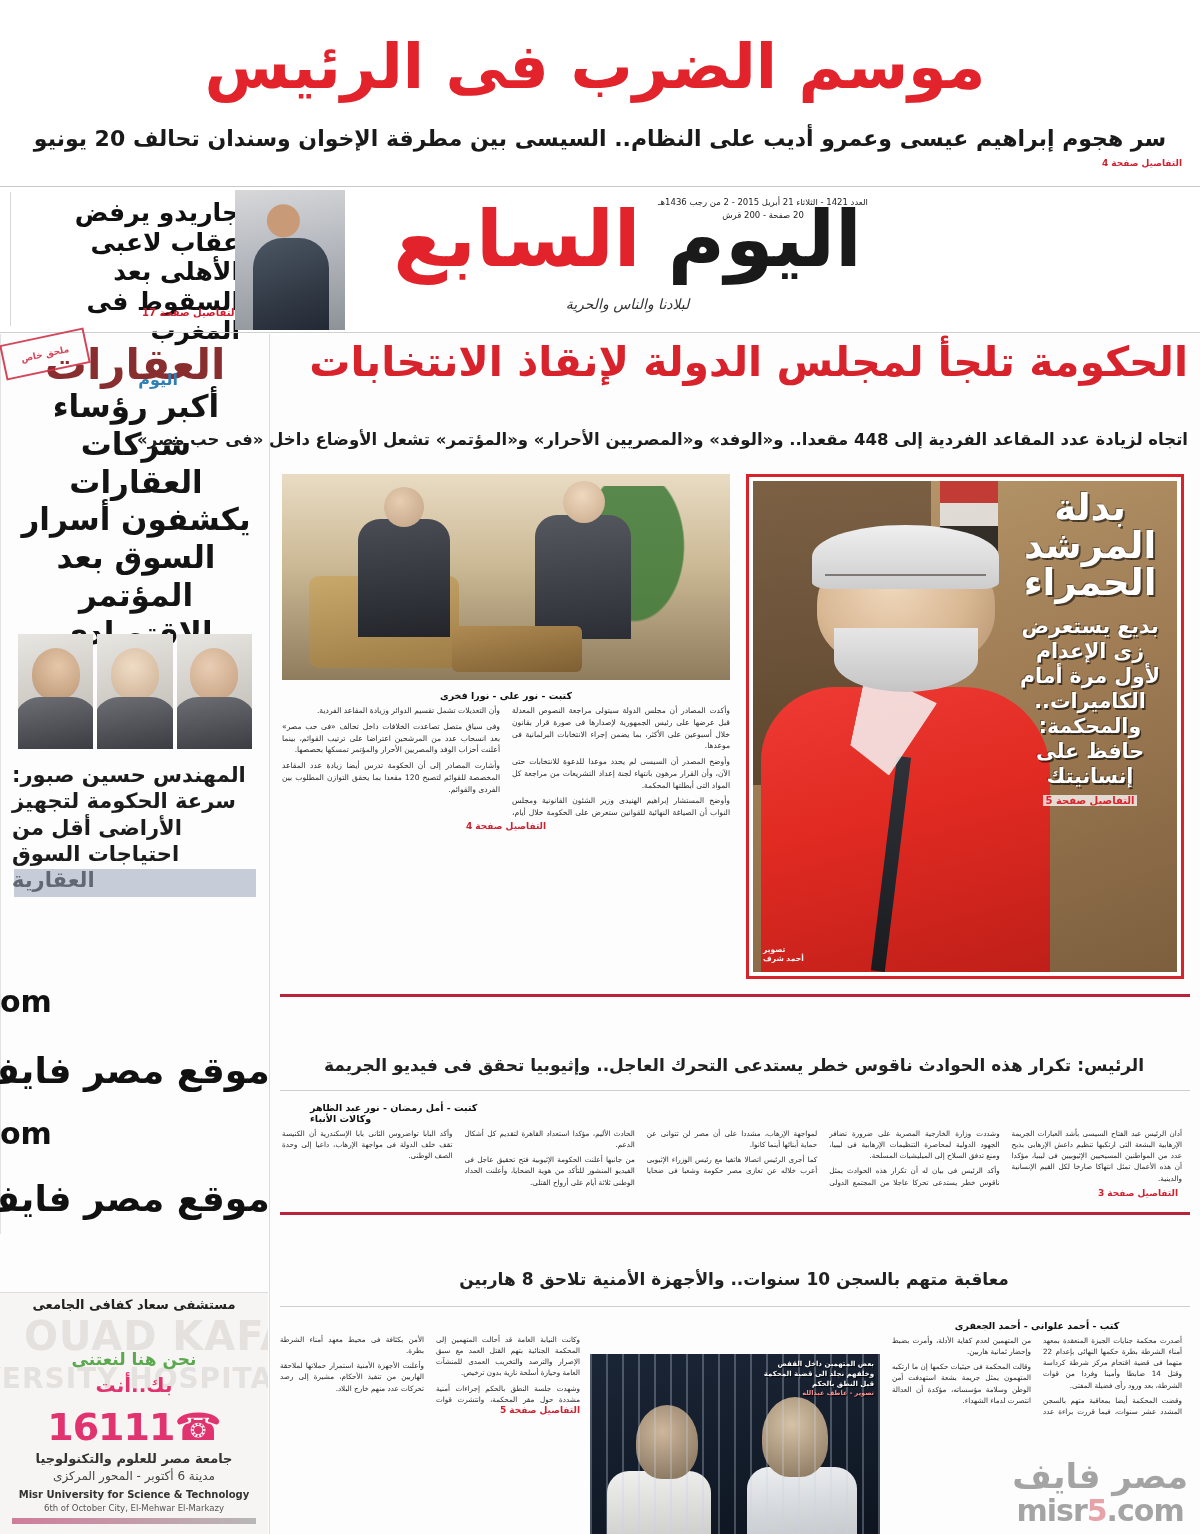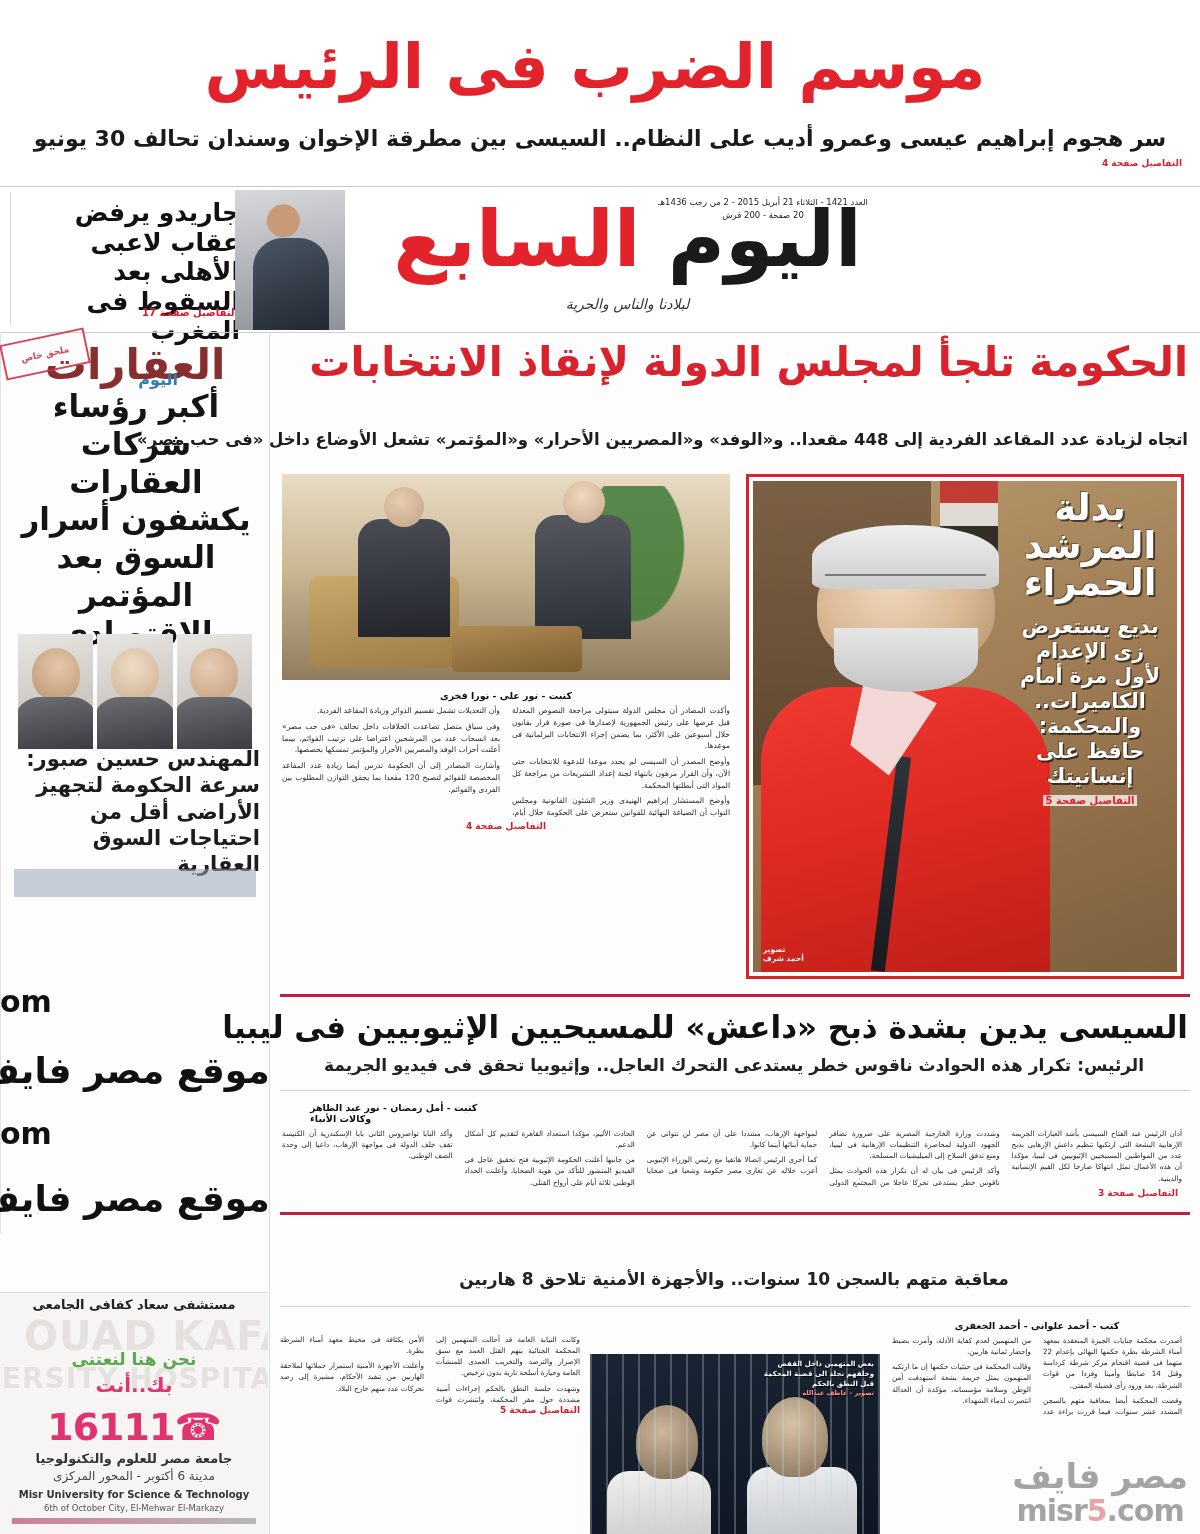--- a/index.html
+++ b/index.html
@@ -110,23 +110,23 @@
     background: radial-gradient(circle at 40% 35%, #e8cdb4, #c49e7d);
   }
   .portrait:after {
     content:""; position:absolute; left:50%; bottom:0; width:84px; height:52px;
     transform: translateX(-50%); border-radius: 26px 26px 0 0;
     background: linear-gradient(170deg,#6e6f74,#3a3c42);
   }
   .p2:before { background: radial-gradient(circle at 45% 35%, #efdcc6, #cbae90); }
   .p3:before { background: radial-gradient(circle at 55% 35%, #e5c7a9, #b99472); }
   .left-caption {
-    position: absolute; right: 10px; top: 412px; width: 248px;
+    position: absolute; right: 10px; top: 428px; width: 248px;
     font-size: 21px; font-weight: bold; color: #1c1c1c; line-height: 1.25;
-    text-align: right; direction: rtl;
+    text-align: left; direction: rtl;
   }
   .skyline {
     position: absolute; right: 14px; top: 535px; width: 242px; height: 28px;
     background:
       linear-gradient(to top,#9aa7bb 0 28px, rgba(0,0,0,0) 28px);
     -webkit-mask-image: linear-gradient(90deg,#000 0 100%);
     opacity: .55;
   }
 
   
@@ -314,21 +314,21 @@
   .vline { position: absolute; width: 1px; background: #dcdcdc; }
   .hline { position: absolute; height: 1px; background: #cfcfcf; }
 </style>
 </head>
 <body>
 
 <div class="page">
 
   <div class="top-banner">
     <div class="banner-title">موسم الضرب فى الرئيس</div>
-    <div class="banner-sub">سر هجوم إبراهيم عيسى وعمرو أديب على النظام.. السيسى بين مطرقة الإخوان وسندان تحالف 30 يونيو</div>
+    <div class="banner-sub">سر هجوم إبراهيم عيسى وعمرو أديب على النظام.. السيسى بين مطرقة الإخوان وسندان تحالف 20 يونيو</div>
     <div class="banner-ref">التفاصيل صفحة 4</div>
   </div>
 
   <div class="masthead"></div>
 
   <div class="side-sport">
     <div class="hl">جاريدو يرفض عقاب لاعبى الأهلى بعد السقوط فى المغرب</div>
     <div class="ref">التفاصيل صفحة 17</div>
   </div>
 
@@ -424,21 +424,20 @@
         <p>وأوضح المصدر أن السيسى لم يحدد موعدا للدعوة للانتخابات حتى الآن، وأن القرار مرهون بانتهاء لجنة إعداد التشريعات من مراجعة كل المواد التى أبطلتها المحكمة.</p>
         <p>وأوضح المستشار إبراهيم الهنيدى وزير الشئون القانونية ومجلس النواب أن الصياغة النهائية للقوانين ستعرض على الحكومة خلال أيام، وأن التعديلات تشمل تقسيم الدوائر وزيادة المقاعد الفردية.</p>
         <p>وفى سياق متصل تصاعدت الخلافات داخل تحالف «فى حب مصر» بعد انسحاب عدد من المرشحين اعتراضا على ترتيب القوائم، بينما أعلنت أحزاب الوفد والمصريين الأحرار والمؤتمر تمسكها بحصصها.</p>
         <p>وأشارت المصادر إلى أن الحكومة تدرس أيضا زيادة عدد المقاعد المخصصة للقوائم لتصبح 120 مقعدا بما يحقق التوازن المطلوب بين الفردى والقوائم.</p>
       </div>
       <div class="ref-tag" style="text-align:center;margin-top:2px;">التفاصيل صفحة 4</div>
     </div>
 
     <div class="rule-red" style="top:660px;"></div>
 
-    <div class="h2-head" style="top:676px;">السيسى يدين بشدة ذبح «داعش» للمسيحيين الإثيوبيين فى ليبيا</div>
     <div class="h2-sub" style="top:722px;">الرئيس: تكرار هذه الحوادث ناقوس خطر يستدعى التحرك العاجل.. وإثيوبيا تحقق فى فيديو الجريمة</div>
     <div class="hline" style="right:10px; top:756px; width:910px;"></div>
 
     <div class="body-block" style="right:18px; top:768px; width:900px;">
       <div class="byline" style="text-align:left; padding-left:28px;">
         <span>كتبت - أمل رمضان - نور عبد الظاهر</span><br>
         <span>وكالات الأنباء</span>
       </div>
       <div class="body-cols" style="column-count:5; font-size:7.2px;">
         <p>أدان الرئيس عبد الفتاح السيسى بأشد العبارات الجريمة الإرهابية البشعة التى ارتكبها تنظيم داعش الإرهابى بذبح عدد من المواطنين المسيحيين الإثيوبيين فى ليبيا، مؤكدا أن هذه الأعمال تمثل انتهاكا صارخا لكل القيم الإنسانية والدينية.</p>

